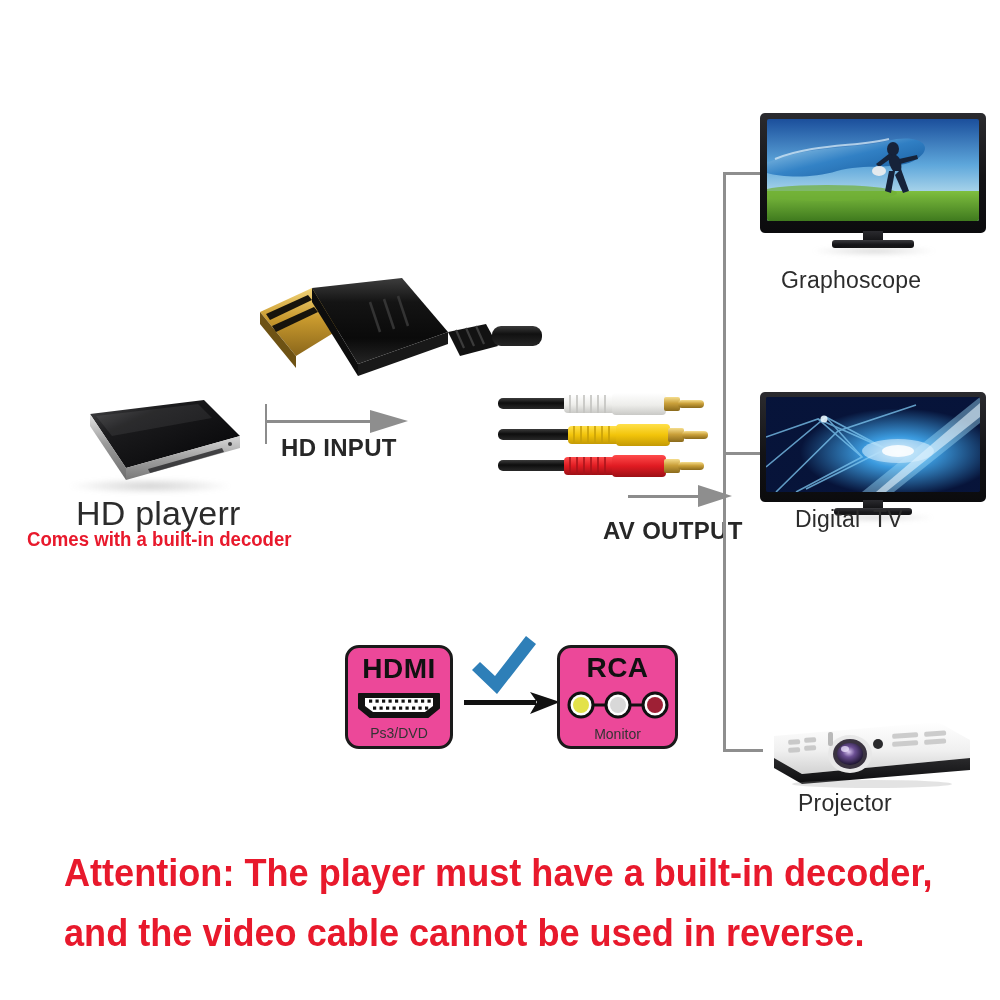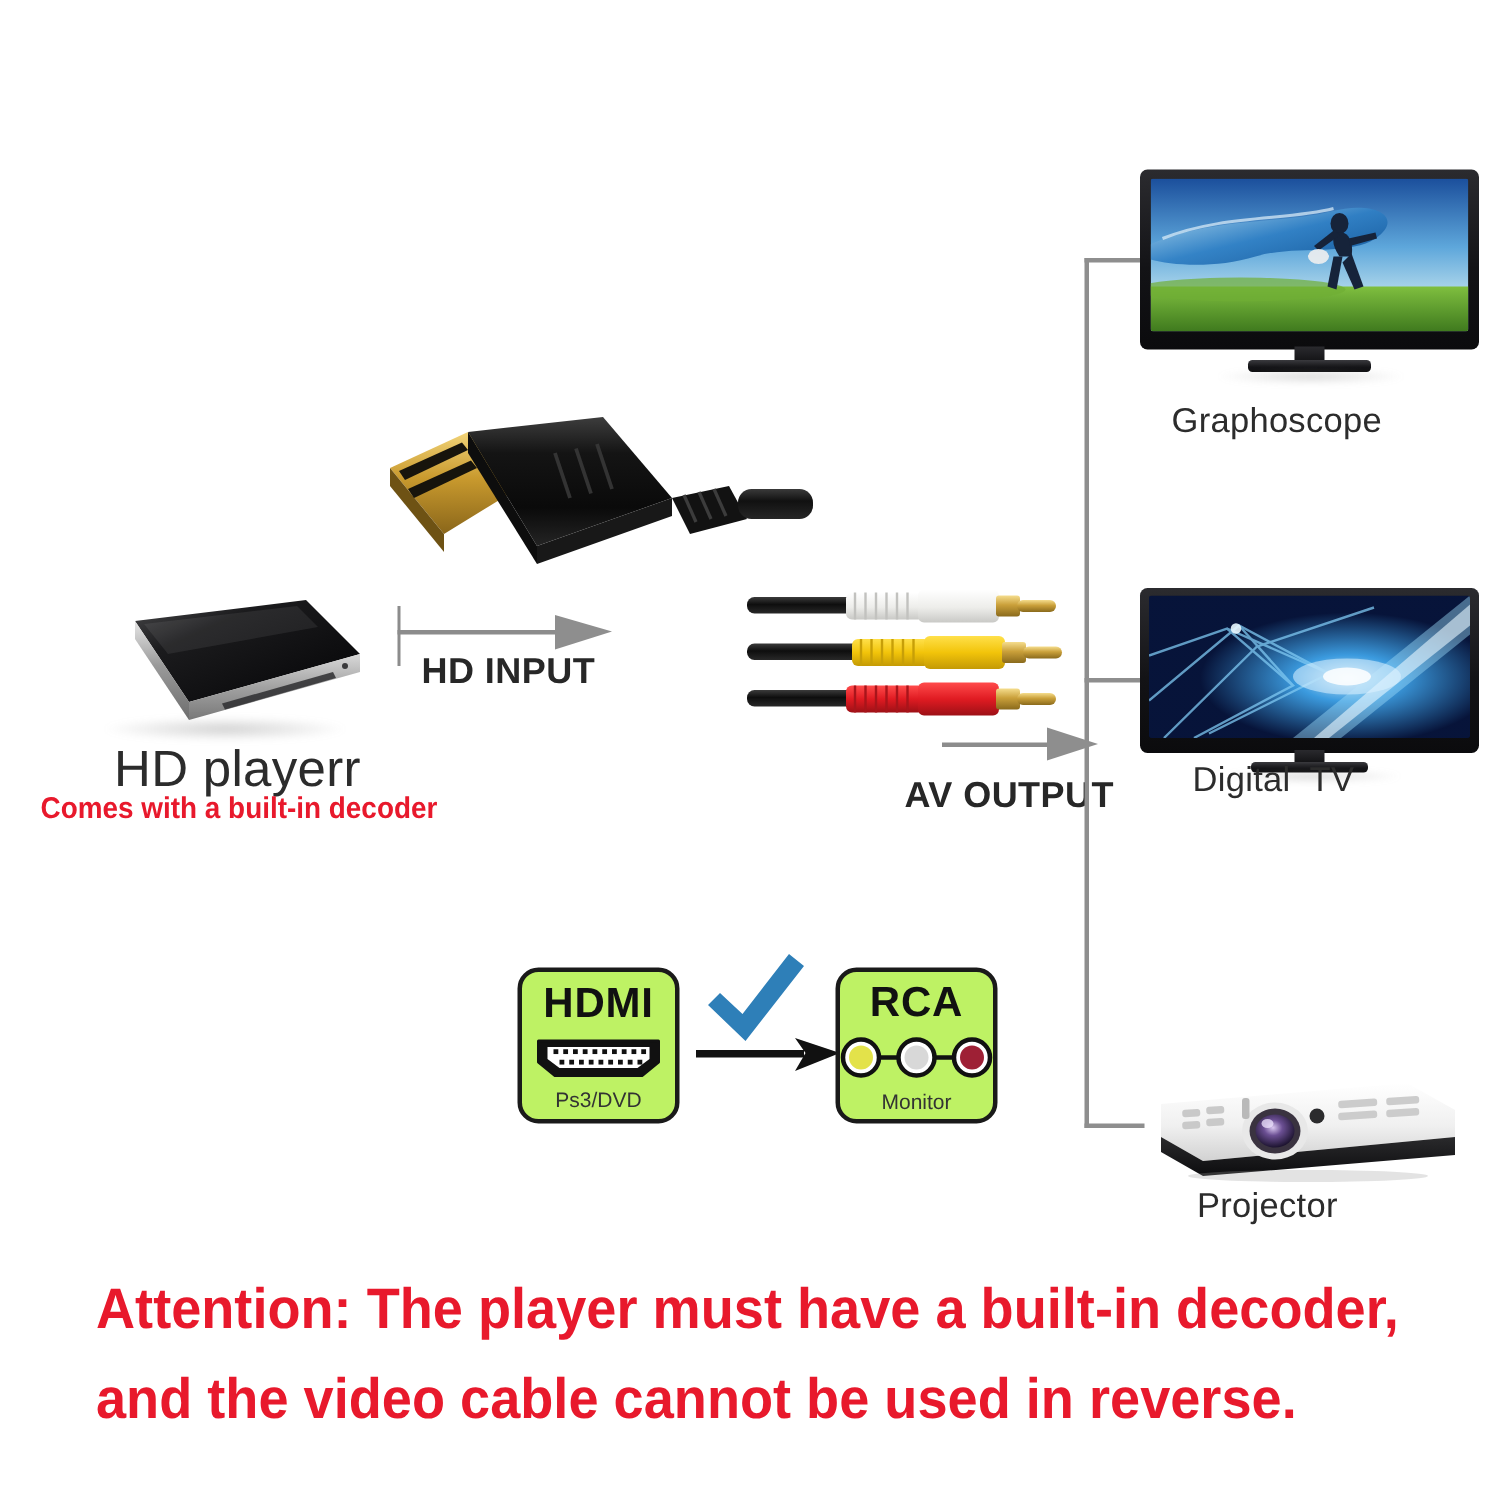--- a/index.html
+++ b/index.html
@@ -78,21 +78,21 @@
   }
   .bracket-h {
     height: 3px;
     background: #8e8e8e;
   }
 
   
   .legend-box {
     border: 3px solid #1a1a1a;
     border-radius: 14px;
-    background: #bef264;
+    background: #ec4899;
     box-sizing: border-box;
     display: flex;
     flex-direction: column;
     align-items: center;
     justify-content: center;
   }
   .legend-title {
     font-weight: bold;
     font-size: 28px;
     color: #111111;
@@ -487,21 +487,21 @@
   </div>
 
   <svg class="abs" style="left:466px; top:634px;" width="76" height="68" viewBox="0 0 76 68">
     <path d="M6,36 L14,28 L29,42 L60,2 L70,10 L31,60 Z" fill="#2e7fb8"></path>
   </svg>
   <div class="abs" style="left:464px; top:700px; width:72px; height:5px; background:#111111;"></div>
   <svg class="abs" style="left:530px; top:690px;" width="32" height="26" viewBox="0 0 32 26">
     <polygon points="0,2 30,12 0,24 7,12" fill="#111111"></polygon>
   </svg>
 
-  <div class="abs legend-box" style="left:557px; top:645px; width:108px; height:104px;">
+  <div class="abs legend-box" style="left:557px; top:645px; width:121px; height:104px;">
     <div class="legend-title">RCA</div>
     <div class="rca-jacks" style="margin:8px 0 7px;">
       <svg width="110" height="30" viewBox="0 0 110 30">
         <line x1="20" y1="15" x2="90" y2="15" stroke="#111111" stroke-width="3"></line>
         <circle cx="18" cy="15" r="12" fill="#ffffff" stroke="#111111" stroke-width="3"></circle>
         <circle cx="18" cy="15" r="8" fill="#e3e24a"></circle>
         <circle cx="55" cy="15" r="12" fill="#ffffff" stroke="#111111" stroke-width="3"></circle>
         <circle cx="55" cy="15" r="8" fill="#d8d8d8"></circle>
         <circle cx="92" cy="15" r="12" fill="#ffffff" stroke="#111111" stroke-width="3"></circle>
         <circle cx="92" cy="15" r="8" fill="#9e2035"></circle>

